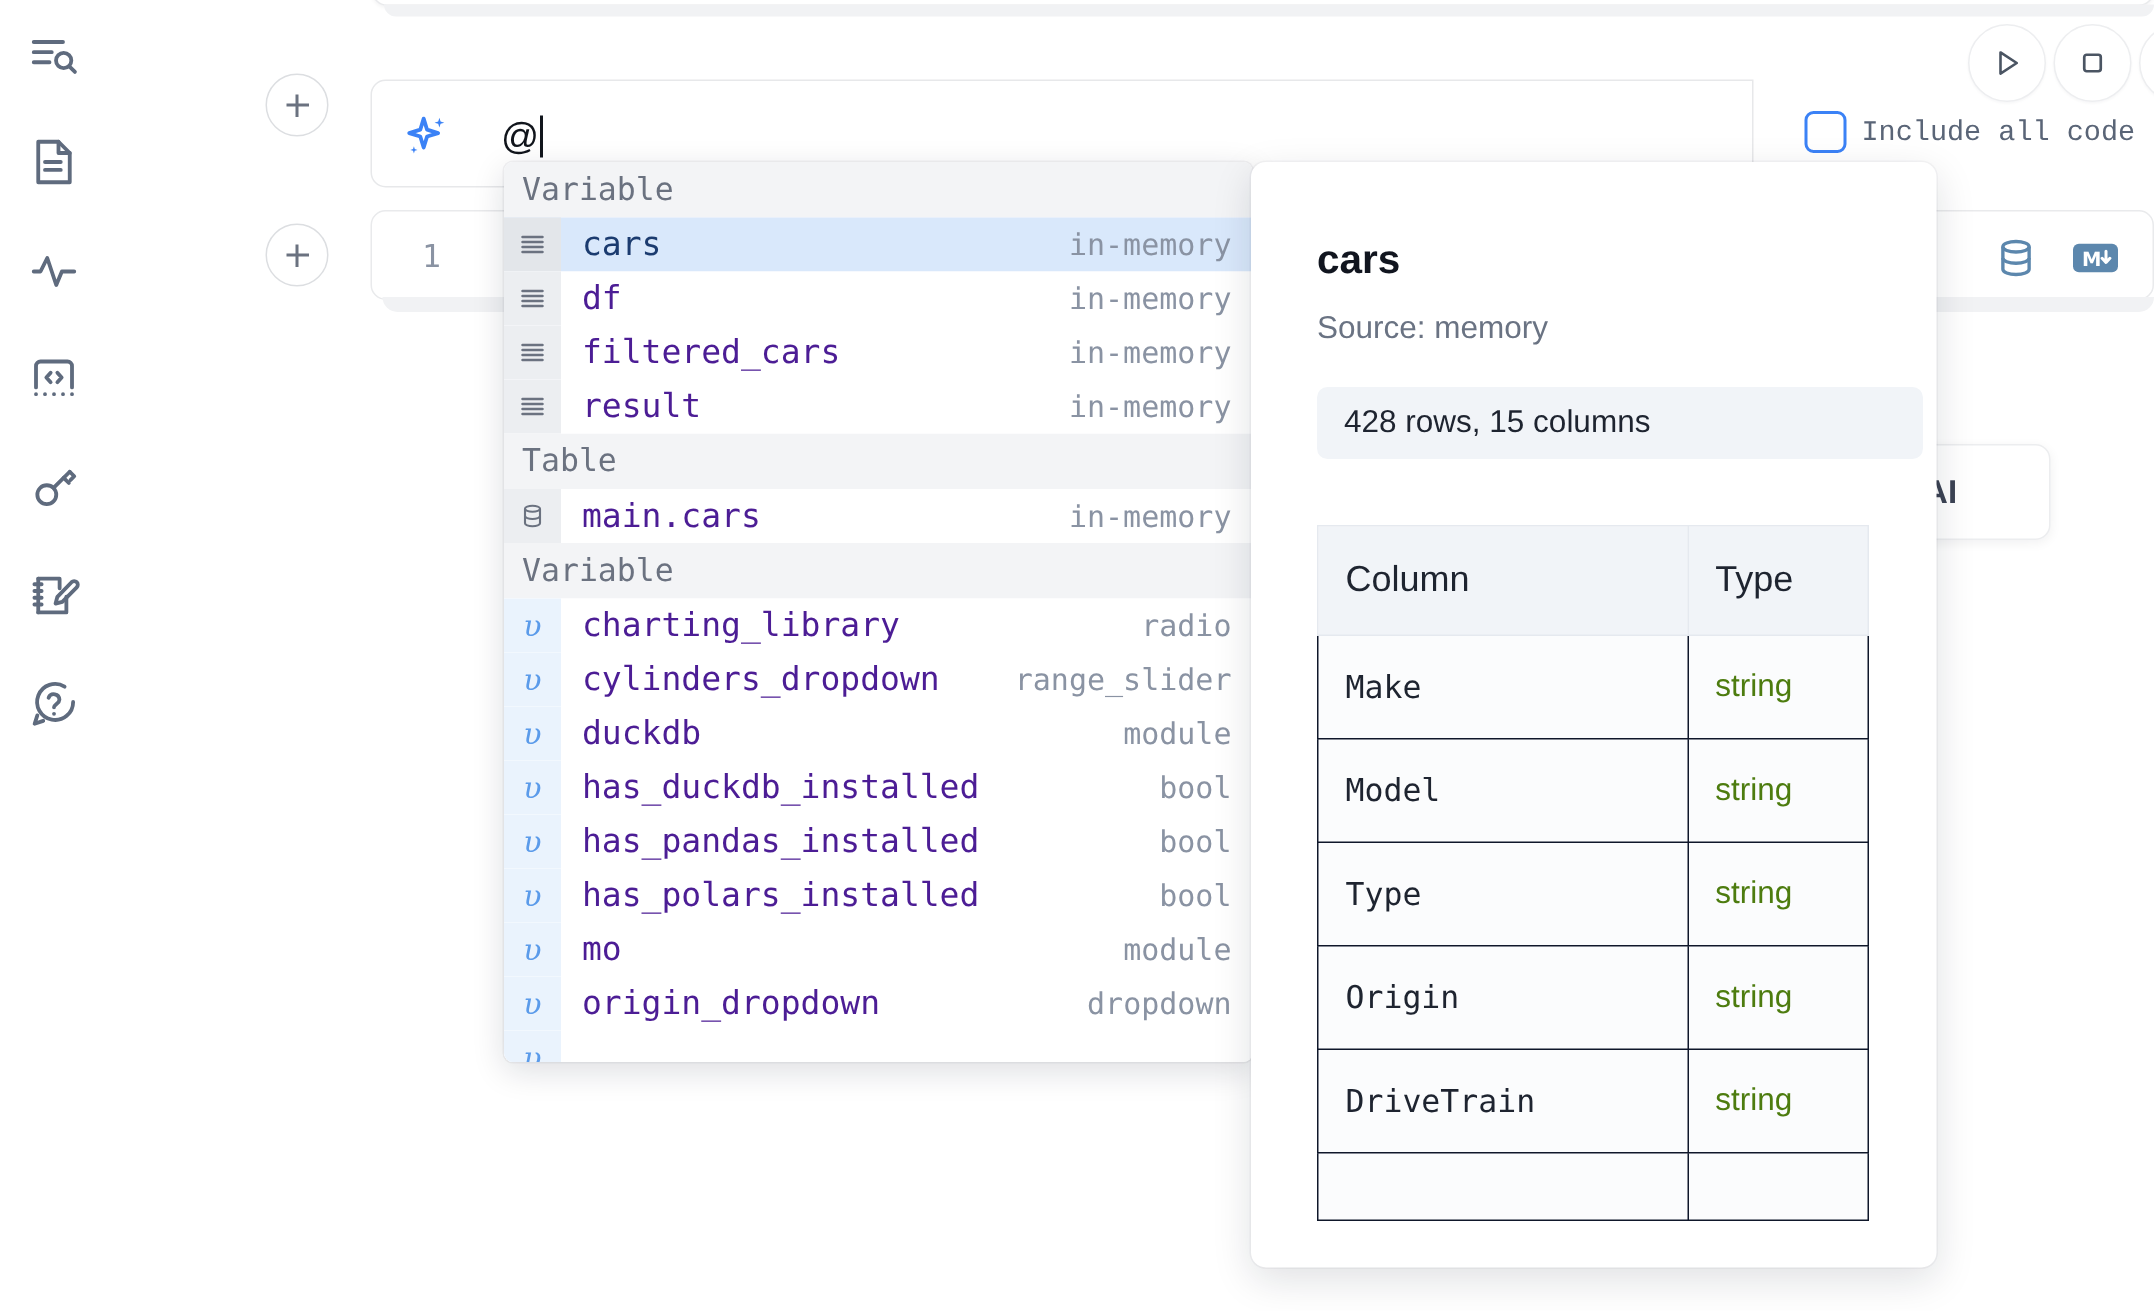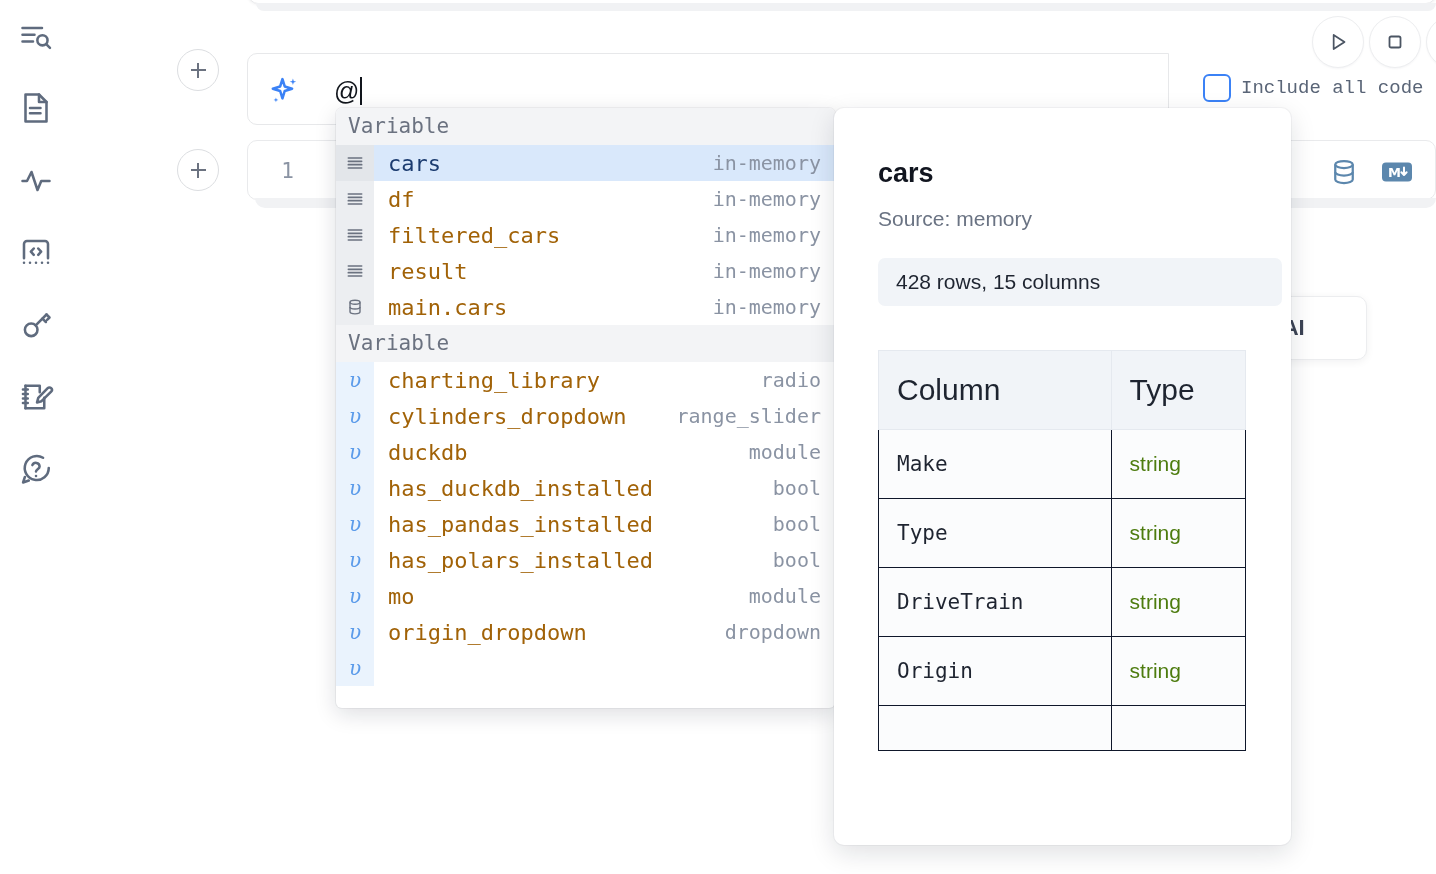--- a/index.html
+++ b/index.html
@@ -155,21 +155,21 @@
     width: 38px; height: 36px; flex: 0 0 38px;
     display: flex; align-items: center; justify-content: center;
     background: #eceef1; color: #6b7280;
   }
   .ac-row.sel .ac-gutter { background: #e3e6ea; }
   .ac-row.var .ac-gutter {
     background: #eaf3fd; color: #5b9bea;
     font-family: "DejaVu Serif", serif; font-style: italic; font-size: 20px;
   }
   .ac-name {
-    padding-left: 14px; font-size: 22px; color: #a16207;
+    padding-left: 14px; font-size: 22px; color: #4c1d95;
     white-space: nowrap;
     font-family: "DejaVu Sans Mono", monospace;
   }
   .ac-row.sel .ac-name { color: #1b3b6f; }
   .ac-kind {
     position: absolute; right: 14px; font-size: 20px; color: #8a93a3;
     white-space: nowrap;
     font-family: "DejaVu Sans Mono", monospace;
   }
 
@@ -195,21 +195,21 @@
     display: flex; align-items: center; padding-left: 18px;
     font-size: 21px; color: #1e2430;
   }
   .doc-table {
     position: absolute; left: 44px; top: 242px;
     width: 368px; border-collapse: collapse;
     border: 1px solid #e5e9ef;
   }
   .doc-table th {
     background: #f1f4f8; text-align: left;
-    font-size: 30px; font-weight: 400; color: #1e2430;
+    font-size: 24px; font-weight: 400; color: #1e2430;
     padding: 22px 0 22px 18px; border: 1px solid #e5e9ef;
     font-family: "Liberation Sans", sans-serif;
   }
   .doc-table td {
     padding: 22px 0 22px 18px; border: 1px solid #0f172a;
     background: #fbfcfd; font-size: 21px;
   }
   .doc-table td.col-name {
     font-family: "DejaVu Sans Mono", monospace; color: #1e2430;
   }
@@ -371,20 +371,21 @@
       </div>
       <div class="ac-row df">
         <div class="ac-gutter">
           <svg width="20" height="20" viewBox="0 0 24 24" stroke="currentColor" stroke-width="2" stroke-linecap="round">
             <path d="M4 6h16M4 10h16M4 14h16M4 18h16"></path>
           </svg>
         </div>
         <div class="ac-name">result</div>
         <div class="ac-kind">in-memory</div>
       </div>
+      <div class="ac-section">Table</div>
       <div class="ac-row tbl">
         <div class="ac-gutter">
           <svg width="20" height="20" viewBox="0 0 24 24" fill="none" stroke="currentColor" stroke-width="1.7">
             <ellipse cx="12" cy="6.2" rx="6" ry="2.4"></ellipse>
             <path d="M6 6.2v11.6c0 1.33 2.69 2.4 6 2.4s6-1.07 6-2.4V6.2"></path>
             <path d="M6 12c0 1.33 2.69 2.4 6 2.4s6-1.07 6-2.4"></path>
           </svg>
         </div>
         <div class="ac-name">main.cars</div>
         <div class="ac-kind">in-memory</div>
@@ -445,32 +446,36 @@
             <th>Column</th>
             <th>Type</th>
           </tr>
         </thead>
       <tbody id="doc-body">
           <tr>
             <td class="col-name">Make</td>
             <td class="col-type">string</td>
           </tr>
           <tr>
+            <td class="col-name">Model</td>
+            <td class="col-type">string</td>
+          </tr>
+          <tr>
             <td class="col-name">Type</td>
             <td class="col-type">string</td>
           </tr>
           <tr>
+            <td class="col-name">Origin</td>
+            <td class="col-type">string</td>
+          </tr>
+          <tr>
             <td class="col-name">DriveTrain</td>
             <td class="col-type">string</td>
           </tr>
           <tr>
-            <td class="col-name">Origin</td>
-            <td class="col-type">string</td>
-          </tr>
-          <tr>
             <td class="col-name"></td>
             <td class="col-type"></td>
           </tr>
         </tbody>
     </table>
   </div>
 
 </div>
 
 </body></html>

